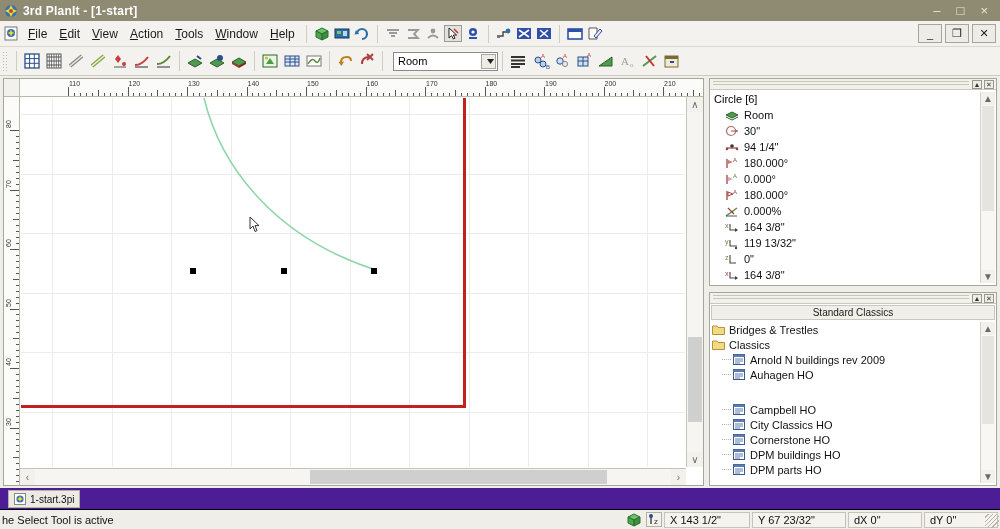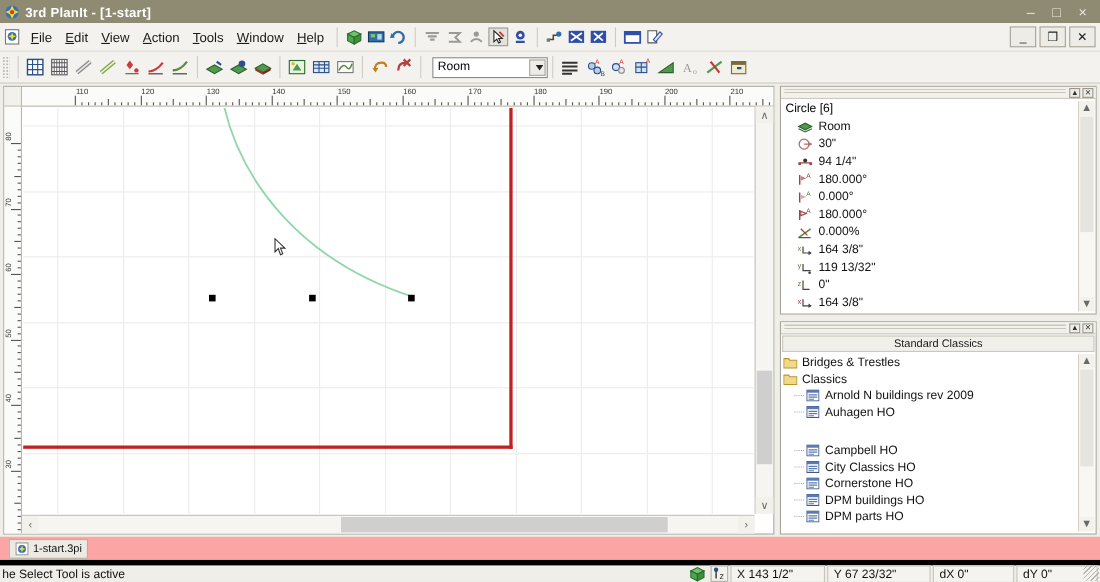--- a/index.html
+++ b/index.html
@@ -115,30 +115,30 @@
   .lib-list { position:absolute; left:2px; top:29px; right:17px; bottom:2px; overflow:hidden; }
   .lib-row { display:flex; align-items:center; height:15px; }
   .lib-ico { width:13px; height:12px; margin-right:4px; flex:none; position:relative;}
   .lib-label { font-size:11px; color:#111; white-space:nowrap; }
   .lib-dash { width:9px; height:1px; background:#b9b9b9; margin-right:2px; flex:none;
     border-top:1px dotted #b0b0b0; background:none; }
   .panel-vscroll { position:absolute; right:1px; top:13px; bottom:2px; width:15px; background:#f8f7f4; border-left:1px solid #d5d1c7;}
   .panel-vscroll.lib { top:29px; }
 
   
-  .tabstrip { position:absolute; left:0; top:488px; width:1000px; height:21px; background:#fca5a5; }
+  .tabstrip { position:absolute; left:0; top:488px; width:1000px; height:21px; background:#4c1d95; }
   .tab {
     position:absolute; top:2px; height:18px; background:#eceae3; border:1px solid #b4b0a6;
     display:flex; align-items:center; padding:0 5px; font-size:10px; color:#111;
   }
   .tab.active { background:#f7f6f2; top:1px; height:19px; border-bottom-color:#f7f6f2;margin-top:40px; }
   .tab .ticon { width:12px; height:12px; margin-right:4px; position:relative; flex:none;}
   .statusbar {
     position:absolute; left:0; top:509px; width:1000px; height:20px;
-    background:#efeee8; border-top:5px solid #000000;
+    background:#efeee8; border-top:1px solid #000000;
     display:flex; align-items:center;
   }
   .status-text { font-size:11px; padding-left:2px; color:#111; }
   .st-field {
     height:16px; border:1px solid #c8c4ba; background:#f4f3ef;
     display:flex; align-items:center; padding:0 5px; font-size:11px; margin-right:2px; color:#111;
   }
   .st-ico { width:16px; height:15px; margin:0 2px; position:relative; }
   .resize-grip { position:absolute; right:1px; bottom:1px; width:14px; height:14px;
     background:repeating-linear-gradient(135deg,transparent 0 2px,#b7b3a9 2px 3px); }

